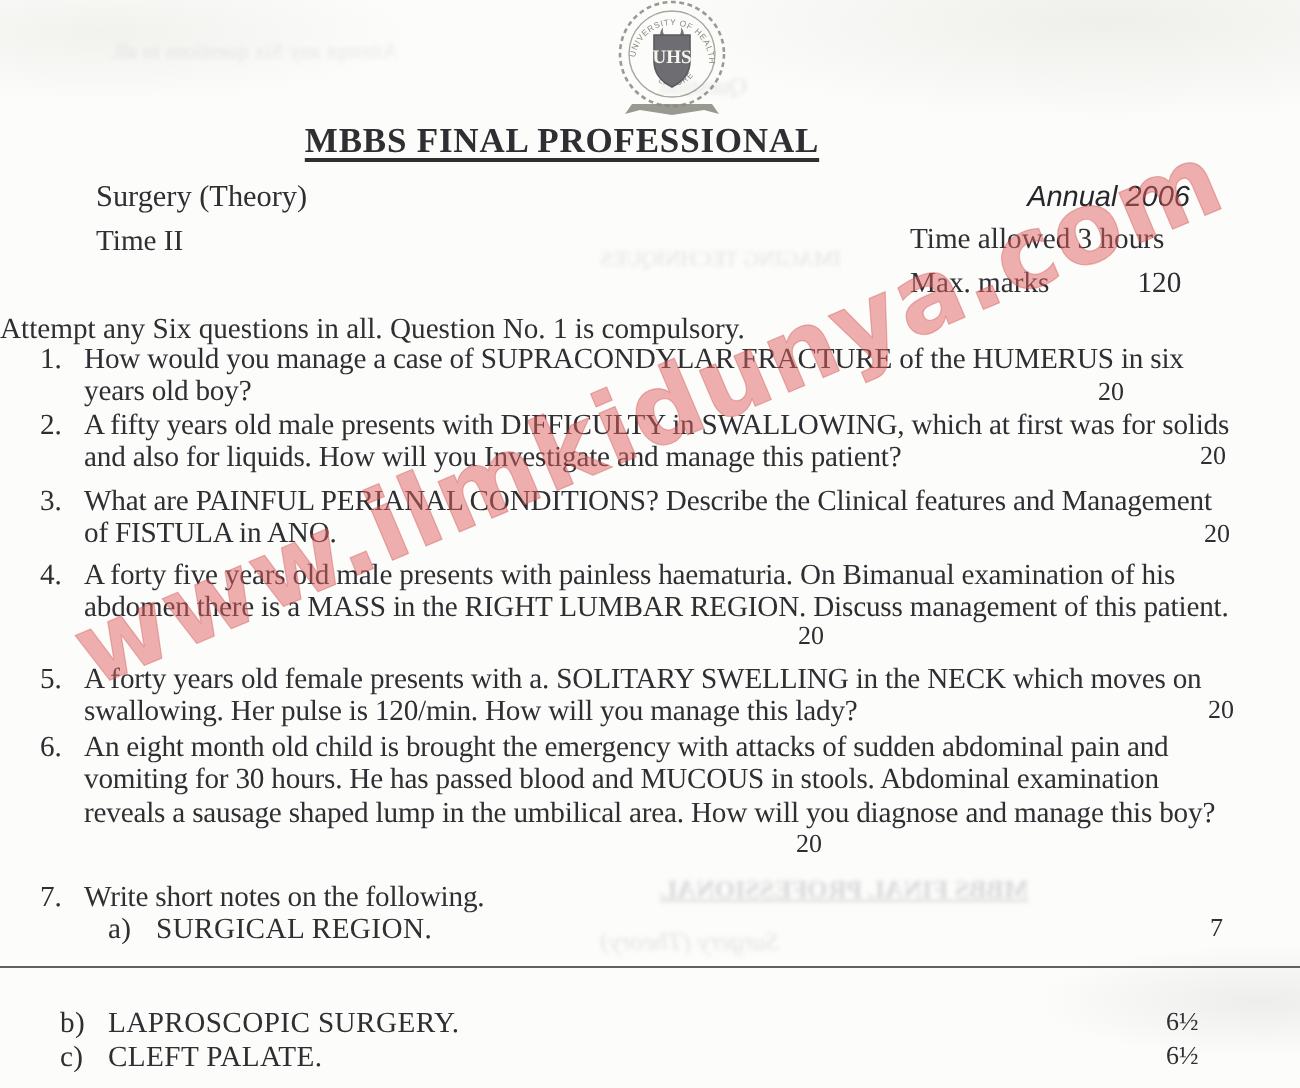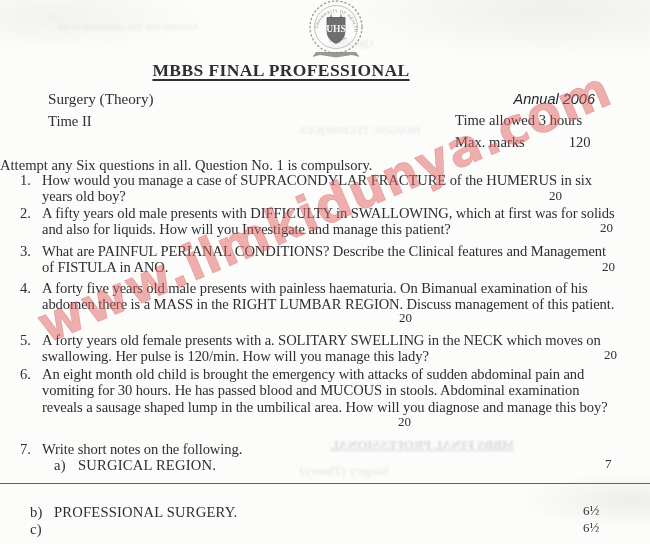--- a/index.html
+++ b/index.html
@@ -139,24 +139,25 @@
 
   <div class="sub sa">
     <span class="slabel">a)</span>
     <span>SURGICAL REGION.</span>
   </div>
 
   <div class="divider"></div>
 
   <div class="sub sb">
     <span class="slabel">b)</span>
-    <span>PROFESSIONAL SURGERY.</span>
+    <span>LAPROSCOPIC SURGERY.</span>
   </div>
   <div class="sub sc">
     <span class="slabel">c)</span>
+    <span>CLEFT PALATE.</span>
   </div>
 
   <span class="mk mk1">20</span>
   <span class="mk mk2">20</span>
   <span class="mk mk3">20</span>
   <span class="mk mk4">20</span>
   <span class="mk mk5">20</span>
   <span class="mk mk6">20</span>
   <span class="mk mk7">7</span>
   <span class="mk mk8">6½</span>

